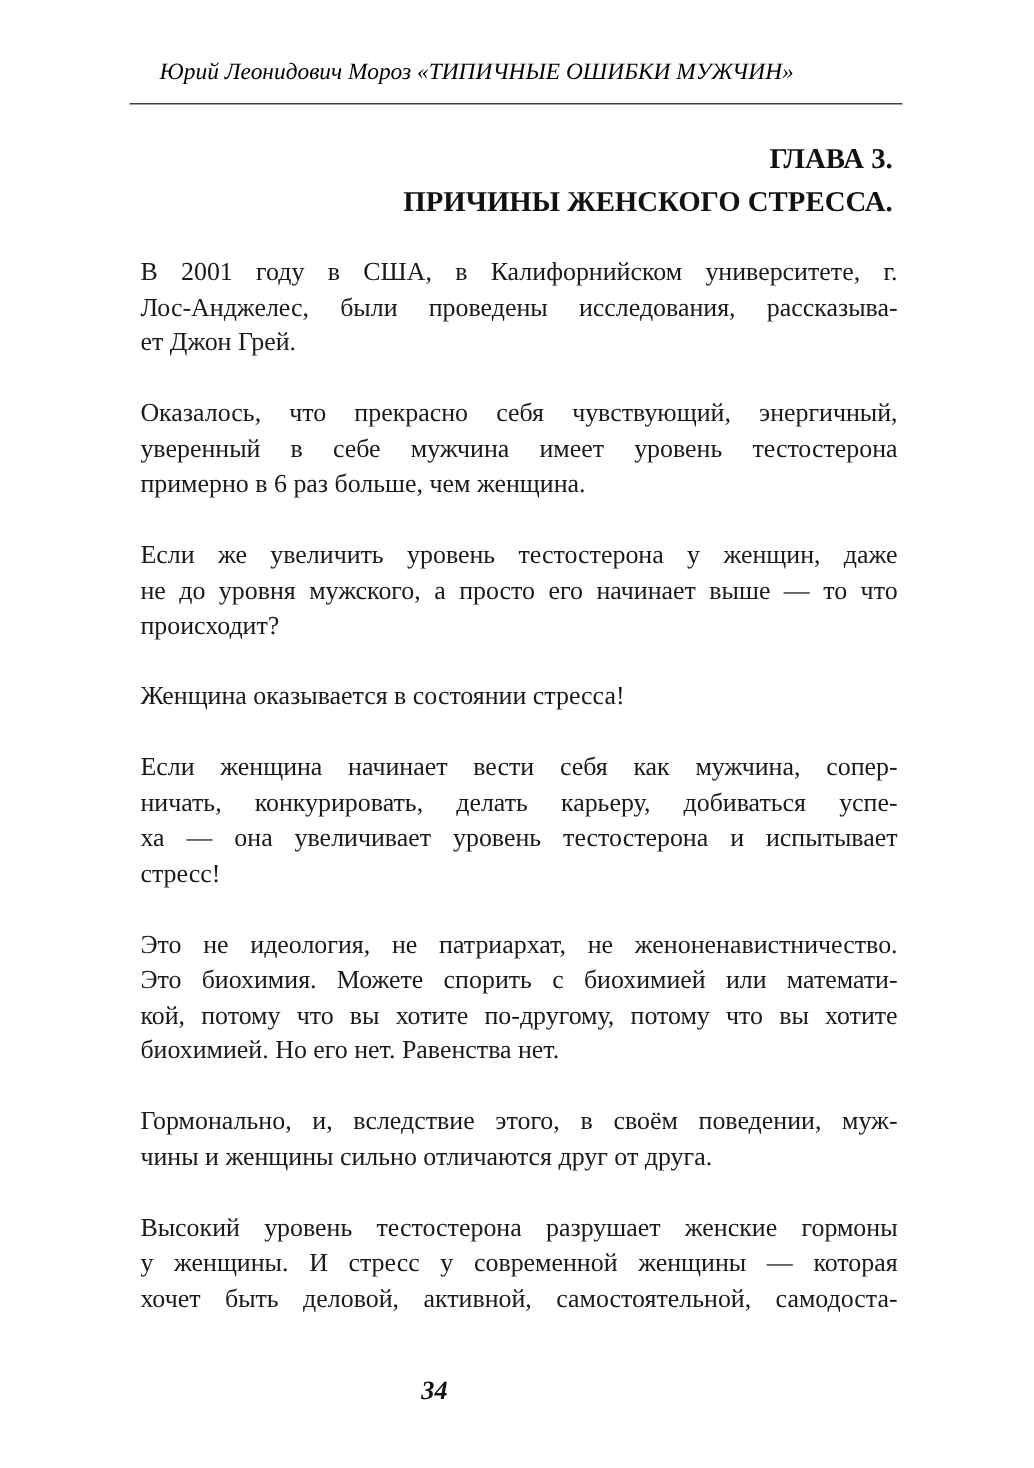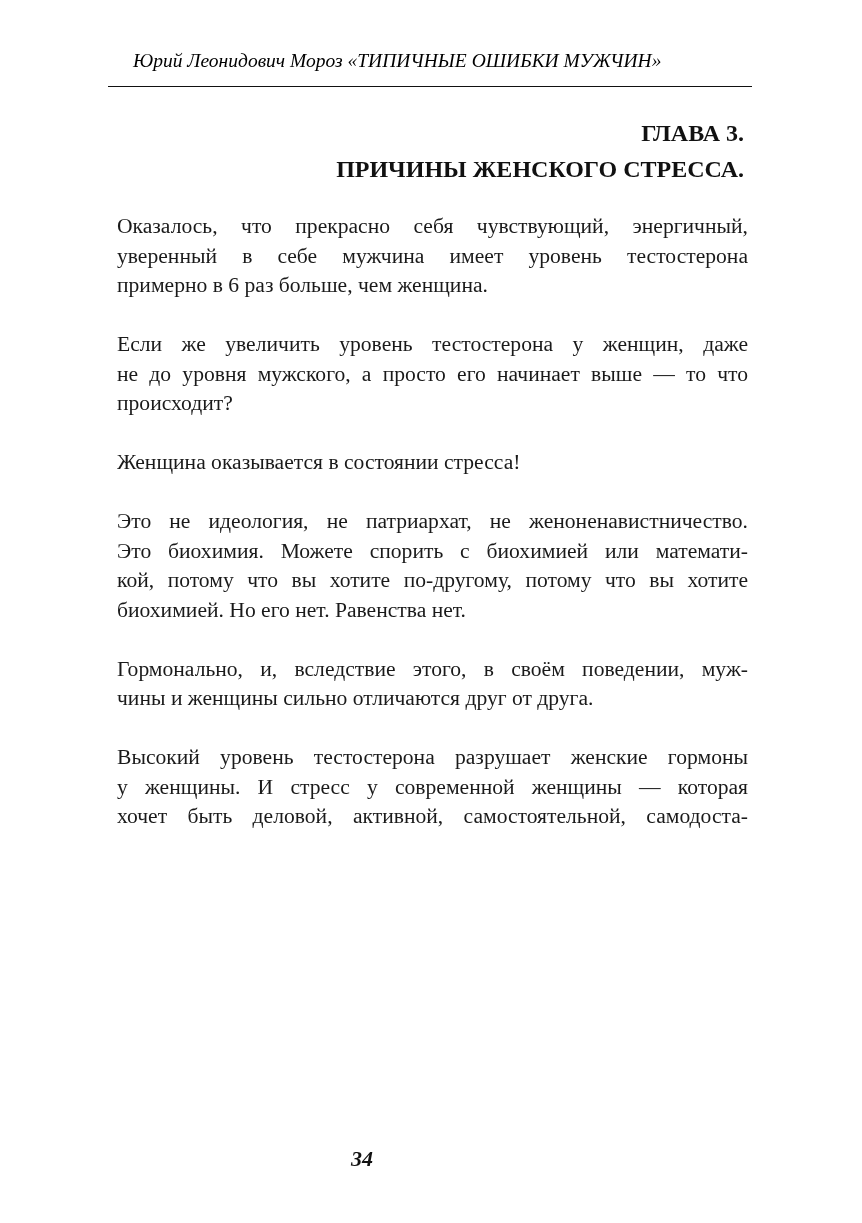--- a/index.html
+++ b/index.html
@@ -98,31 +98,42 @@
   <div class="running-header">Юрий Леонидович Мороз «ТИПИЧНЫЕ ОШИБКИ МУЖЧИН»</div>
   <div class="header-rule"></div>
 
   <div class="chapter-heading">
     <div>ГЛАВА 3.</div>
     <div>ПРИЧИНЫ ЖЕНСКОГО СТРЕССА.</div>
   </div>
 
   <div class="body-text">
     <p class="para">
+      <span class="ln">В 2001 году в США, в Калифорнийском университете, г.</span>
+      <span class="ln">Лос-Анджелес, были проведены исследования, рассказыва-</span>
+      <span class="ln last">ет Джон Грей.</span>
+    </p>
+    <p class="para">
       <span class="ln">Оказалось, что прекрасно себя чувствующий, энергичный,</span>
       <span class="ln">уверенный в себе мужчина имеет уровень тестостерона</span>
       <span class="ln last">примерно в 6 раз больше, чем женщина.</span>
     </p>
     <p class="para">
       <span class="ln">Если же увеличить уровень тестостерона у женщин, даже</span>
       <span class="ln">не до уровня мужского, а просто его начинает выше — то что</span>
       <span class="ln last">происходит?</span>
     </p>
     <p class="para">
       <span class="ln last">Женщина оказывается в состоянии стресса!</span>
+    </p>
+    <p class="para">
+      <span class="ln">Если женщина начинает вести себя как мужчина, сопер-</span>
+      <span class="ln">ничать, конкурировать, делать карьеру, добиваться успе-</span>
+      <span class="ln">ха — она увеличивает уровень тестостерона и испытывает</span>
+      <span class="ln last">стресс!</span>
     </p>
     <p class="para">
       <span class="ln">Это не идеология, не патриархат, не женоненавистничество.</span>
       <span class="ln">Это биохимия. Можете спорить с биохимией или математи-</span>
       <span class="ln">кой, потому что вы хотите по-другому, потому что вы хотите</span>
       <span class="ln last">биохимией. Но его нет. Равенства нет.</span>
     </p>
     <p class="para">
       <span class="ln">Гормонально, и, вследствие этого, в своём поведении, муж-</span>
       <span class="ln last">чины и женщины сильно отличаются друг от друга.</span>

